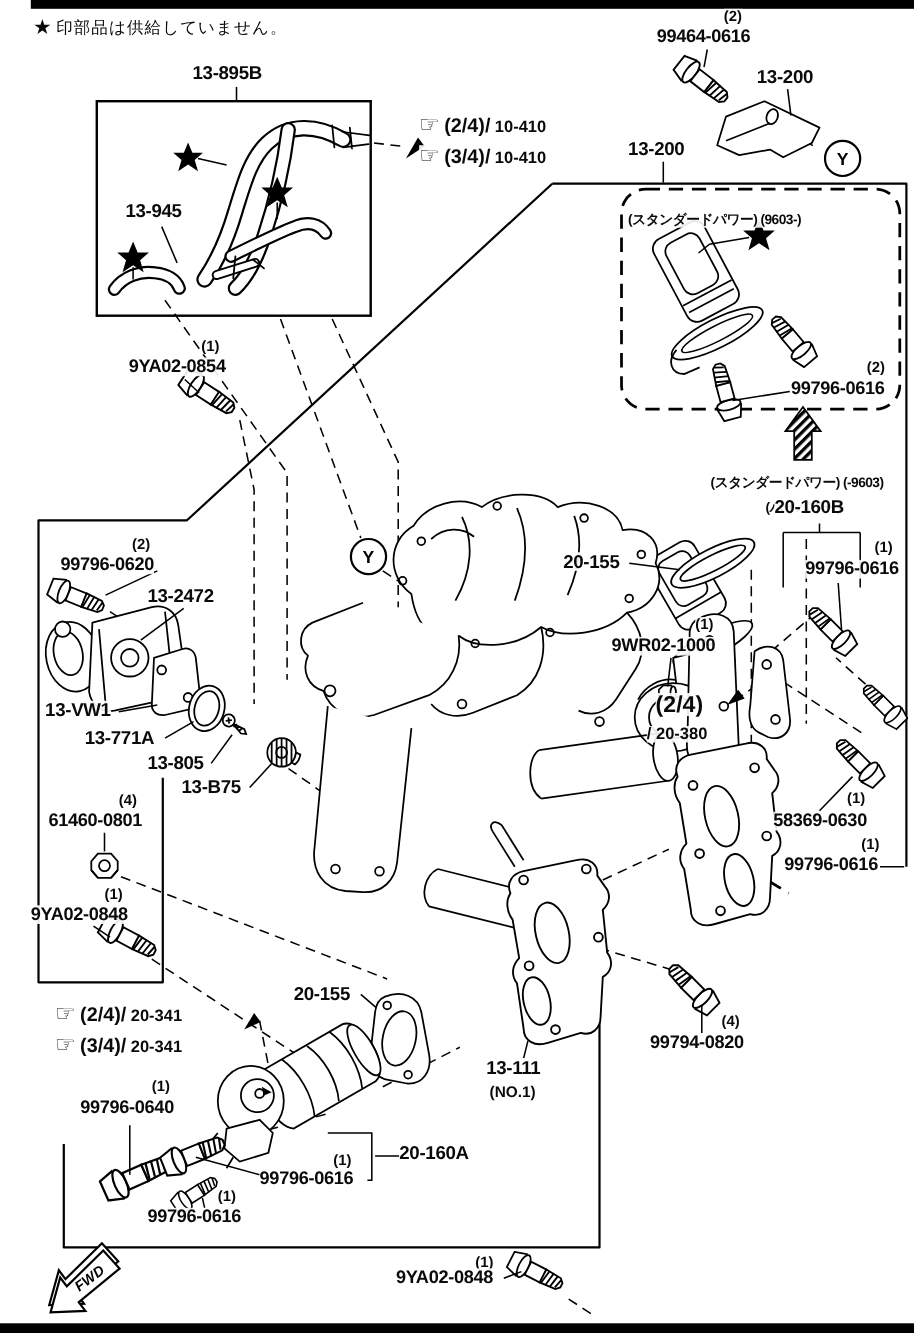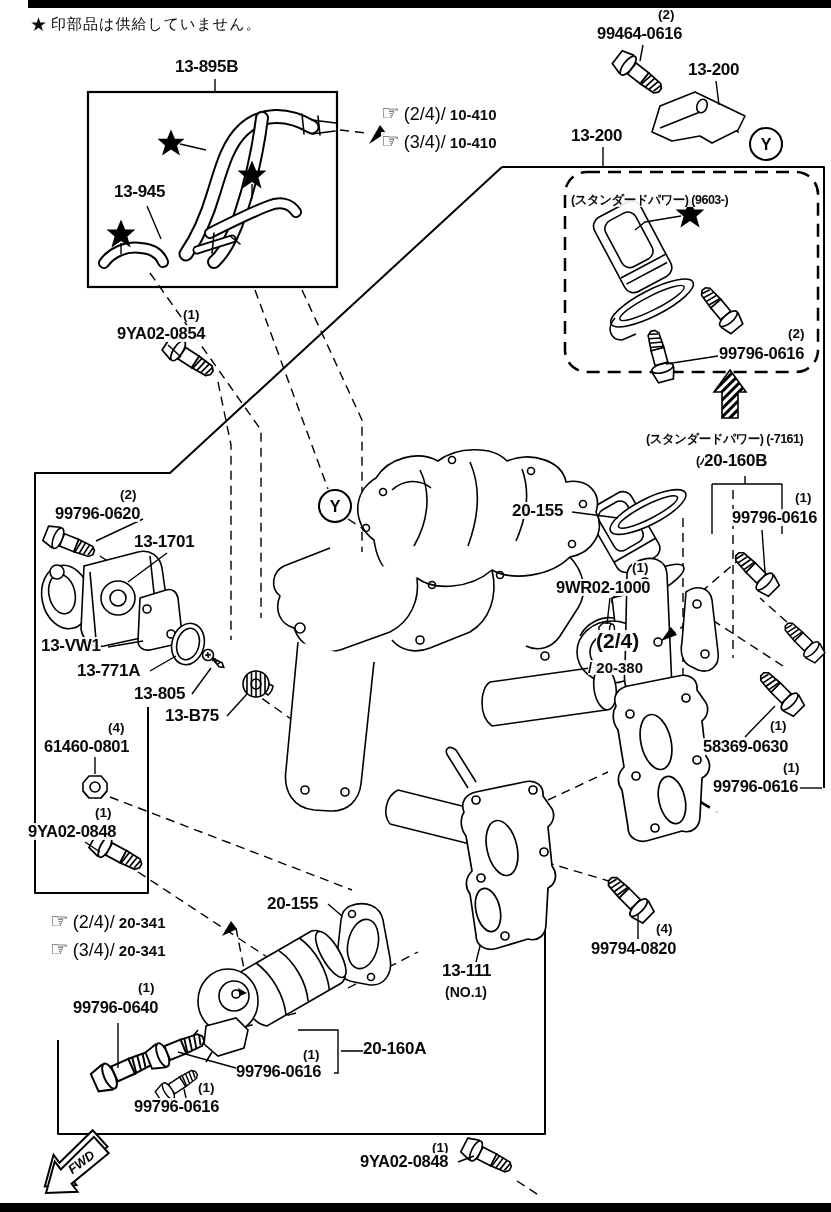--- a/index.html
+++ b/index.html
@@ -8,21 +8,21 @@
   #art{position:absolute;left:0;top:0;z-index:1;}
   .lb{position:absolute;z-index:2;white-space:nowrap;line-height:1;background:rgba(255,255,255,.9);
       font-family:"Liberation Sans",sans-serif;color:#0a0a0a;}
   .num{font-size:16.5px;font-weight:bold;letter-spacing:-0.3px;}
   .qty{font-size:13.5px;font-weight:bold;}
   .pn{font-size:17px;font-weight:bold;letter-spacing:-0.3px;}
   .sm{font-size:14px;font-weight:bold;}
   .jp{font-size:12.5px;font-weight:bold;letter-spacing:-0.5px;margin-top:18px;}
   .ref{position:absolute;z-index:2;white-space:nowrap;display:flex;align-items:baseline;gap:4px;background:rgba(255,255,255,.9);}
   .hand{font-size:21px;line-height:.8;}
-  .sec{font-size:18px;font-weight:normal;}
+  .sec{font-size:18px;font-weight:bold;}
   .secnum{font-size:15px;font-weight:bold;}
   .big{font-size:21px;font-weight:bold;}
   .note{position:absolute;z-index:2;display:flex;align-items:center;gap:4px;}
   .note .star{font-size:19px;}
   .note .txt{font-size:15px;font-weight:normal;letter-spacing:1px;}
   svg text{font-family:"Liberation Sans",sans-serif;}
 </style>
 </head>
 <body>
 
@@ -344,21 +344,21 @@
 
   <div class="lb qty" style="left:658px;top:8px">(2)</div>
   <div class="lb num" style="left:597px;top:25px">99464-0616</div>
   <div class="lb pn" style="left:688px;top:61px">13-200</div>
   <div class="lb pn" style="left:571px;top:127px">13-200</div>
 
   <div class="lb jp" style="left:571px;top:176px">(スタンダードパワー) (9603-)</div>
   <div class="lb qty" style="left:788px;top:327px">(2)</div>
   <div class="lb num" style="left:719px;top:345px">99796-0616</div>
 
-  <div class="lb jp" style="left:646px;top:415px">(スタンダードパワー) (-7161)</div>
+  <div class="lb jp" style="left:646px;top:415px">(スタンダードパワー) (-9603)</div>
   <div class="lb jp" style="left:696px;top:437px">(ハイパワー)</div>
   <div class="lb pn" style="left:704px;top:452px">20-160B</div>
   <div class="lb qty" style="left:795px;top:491px">(1)</div>
   <div class="lb num" style="left:732px;top:509px">99796-0616</div>
 
   <div class="lb pn" style="left:512px;top:502px">20-155</div>
   <div class="lb qty" style="left:632px;top:561px">(1)</div>
   <div class="lb num" style="left:556px;top:579px">9WR02-1000</div>
 
   <div class="lb big" style="left:596px;top:630px">(2/4)</div>
@@ -367,21 +367,21 @@
   <div class="lb qty" style="left:770px;top:719px">(1)</div>
   <div class="lb num" style="left:703px;top:738px">58369-0630</div>
   <div class="lb qty" style="left:783px;top:761px">(1)</div>
   <div class="lb num" style="left:713px;top:778px">99796-0616</div>
 
   <div class="lb qty" style="left:183px;top:308px">(1)</div>
   <div class="lb num" style="left:117px;top:325px">9YA02-0854</div>
 
   <div class="lb qty" style="left:120px;top:488px">(2)</div>
   <div class="lb num" style="left:55px;top:505px">99796-0620</div>
-  <div class="lb pn" style="left:134px;top:533px">13-1701</div>
+  <div class="lb pn" style="left:134px;top:533px">13-2472</div>
   <div class="lb pn" style="left:41px;top:637px">13-VW1</div>
   <div class="lb pn" style="left:77px;top:662px">13-771A</div>
   <div class="lb pn" style="left:134px;top:685px">13-805</div>
   <div class="lb pn" style="left:165px;top:707px">13-B75</div>
 
   <div class="lb qty" style="left:108px;top:721px">(4)</div>
   <div class="lb num" style="left:44px;top:738px">61460-0801</div>
   <div class="lb qty" style="left:95px;top:806px">(1)</div>
   <div class="lb num" style="left:28px;top:823px">9YA02-0848</div>
 

